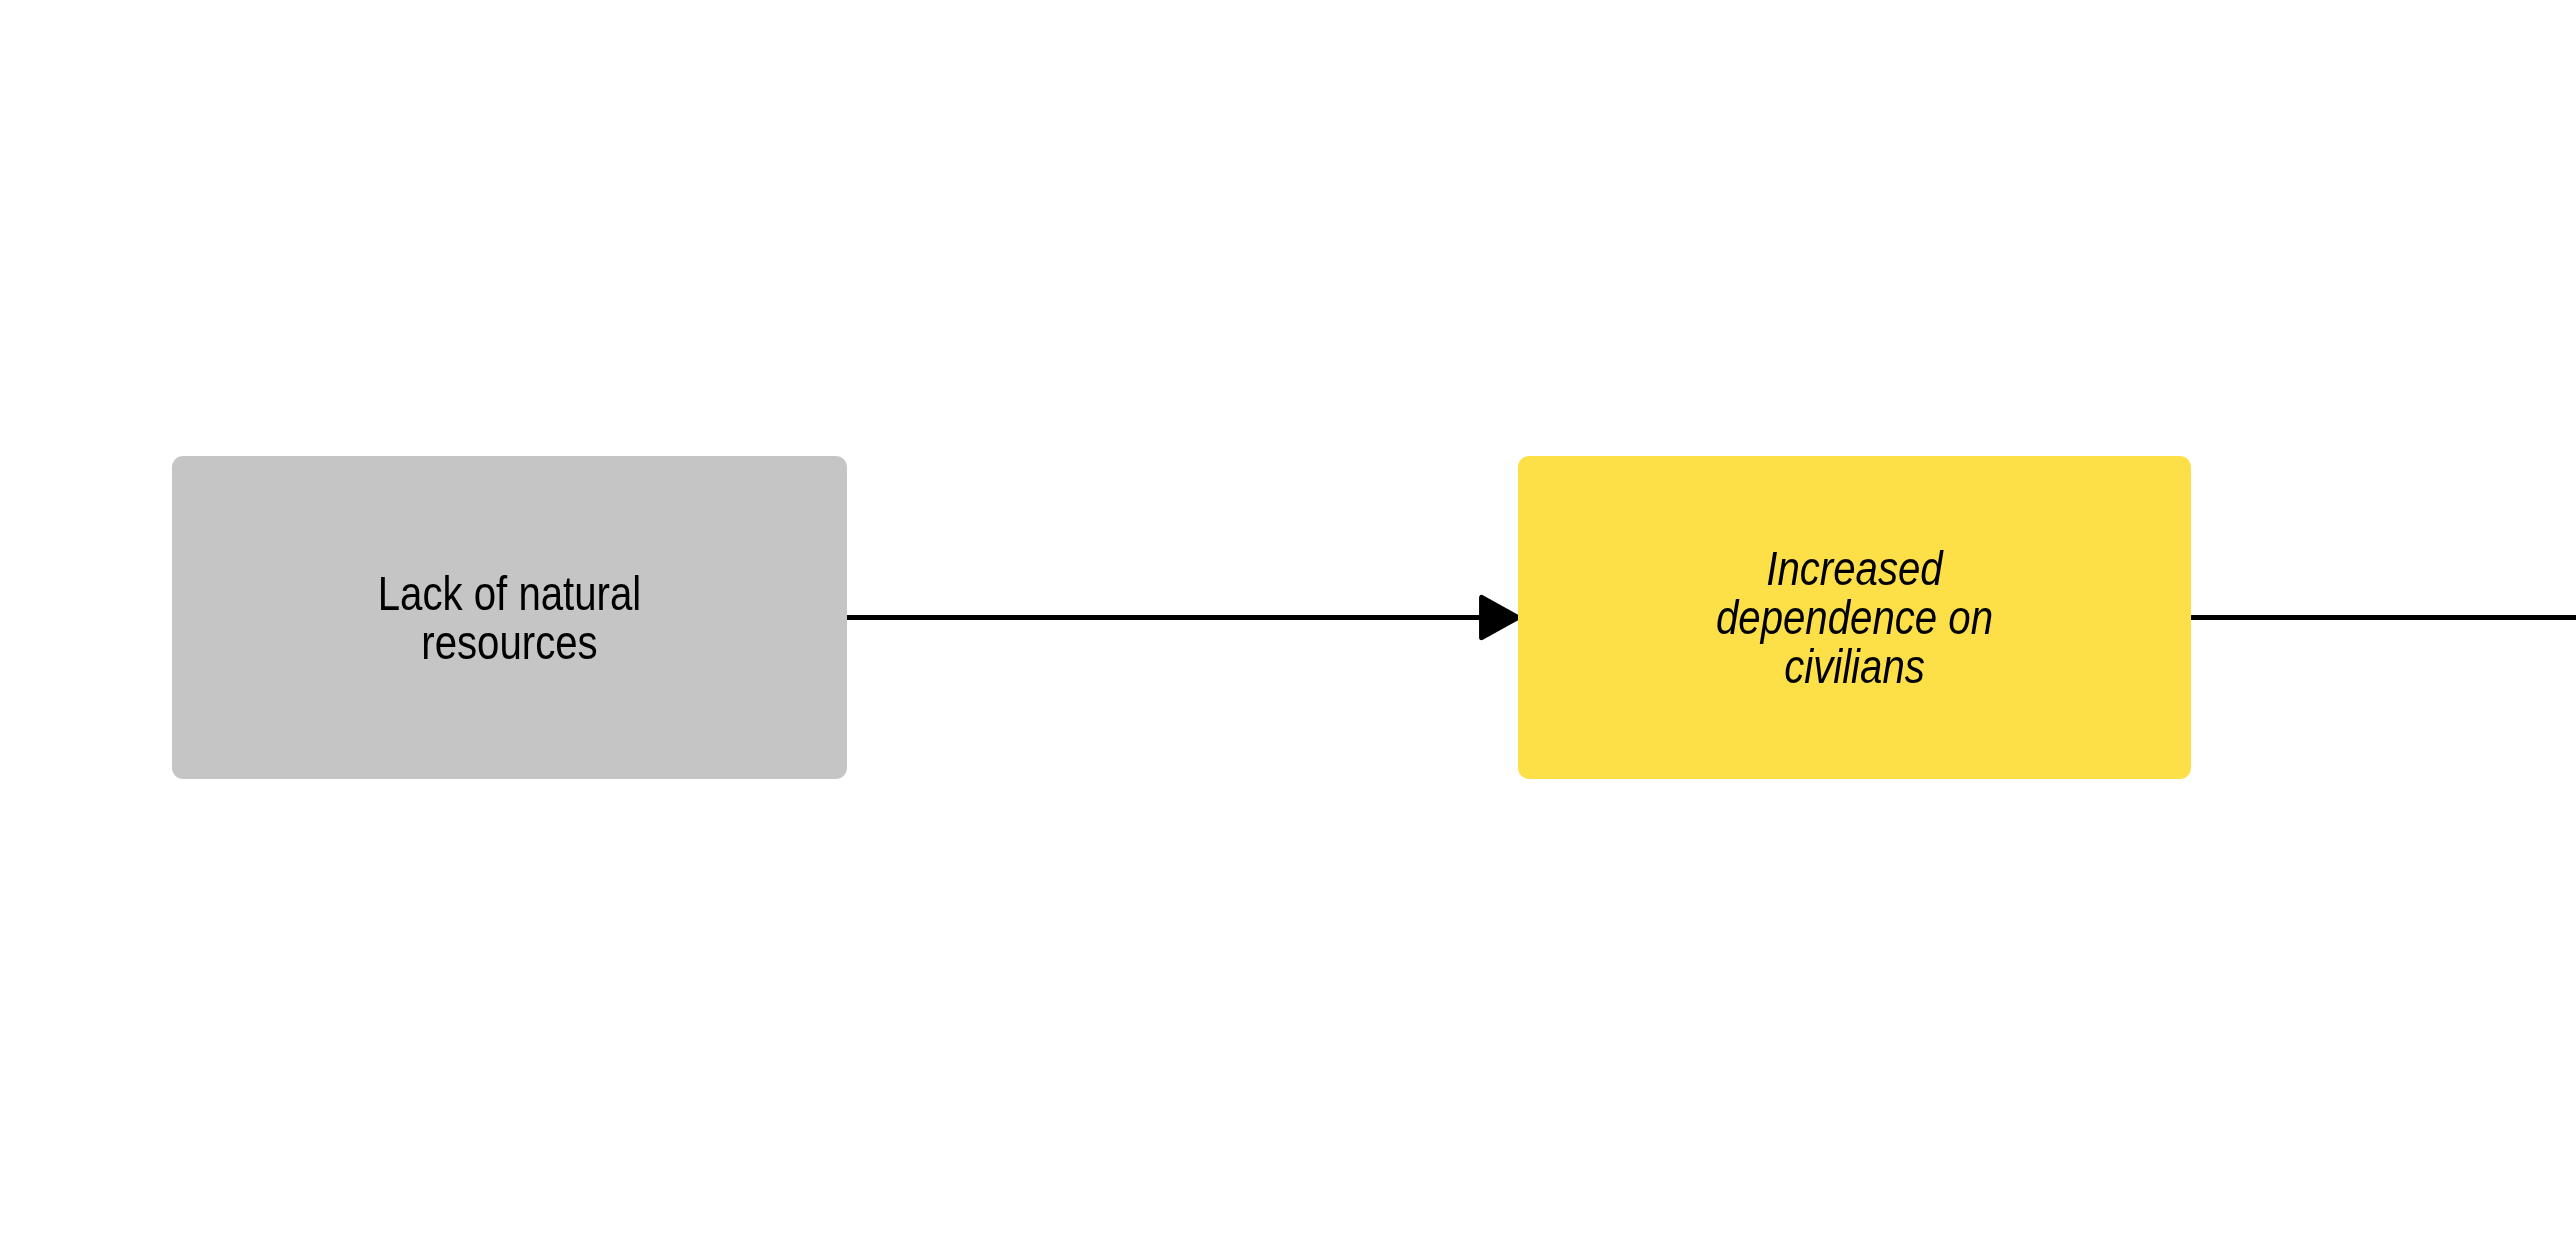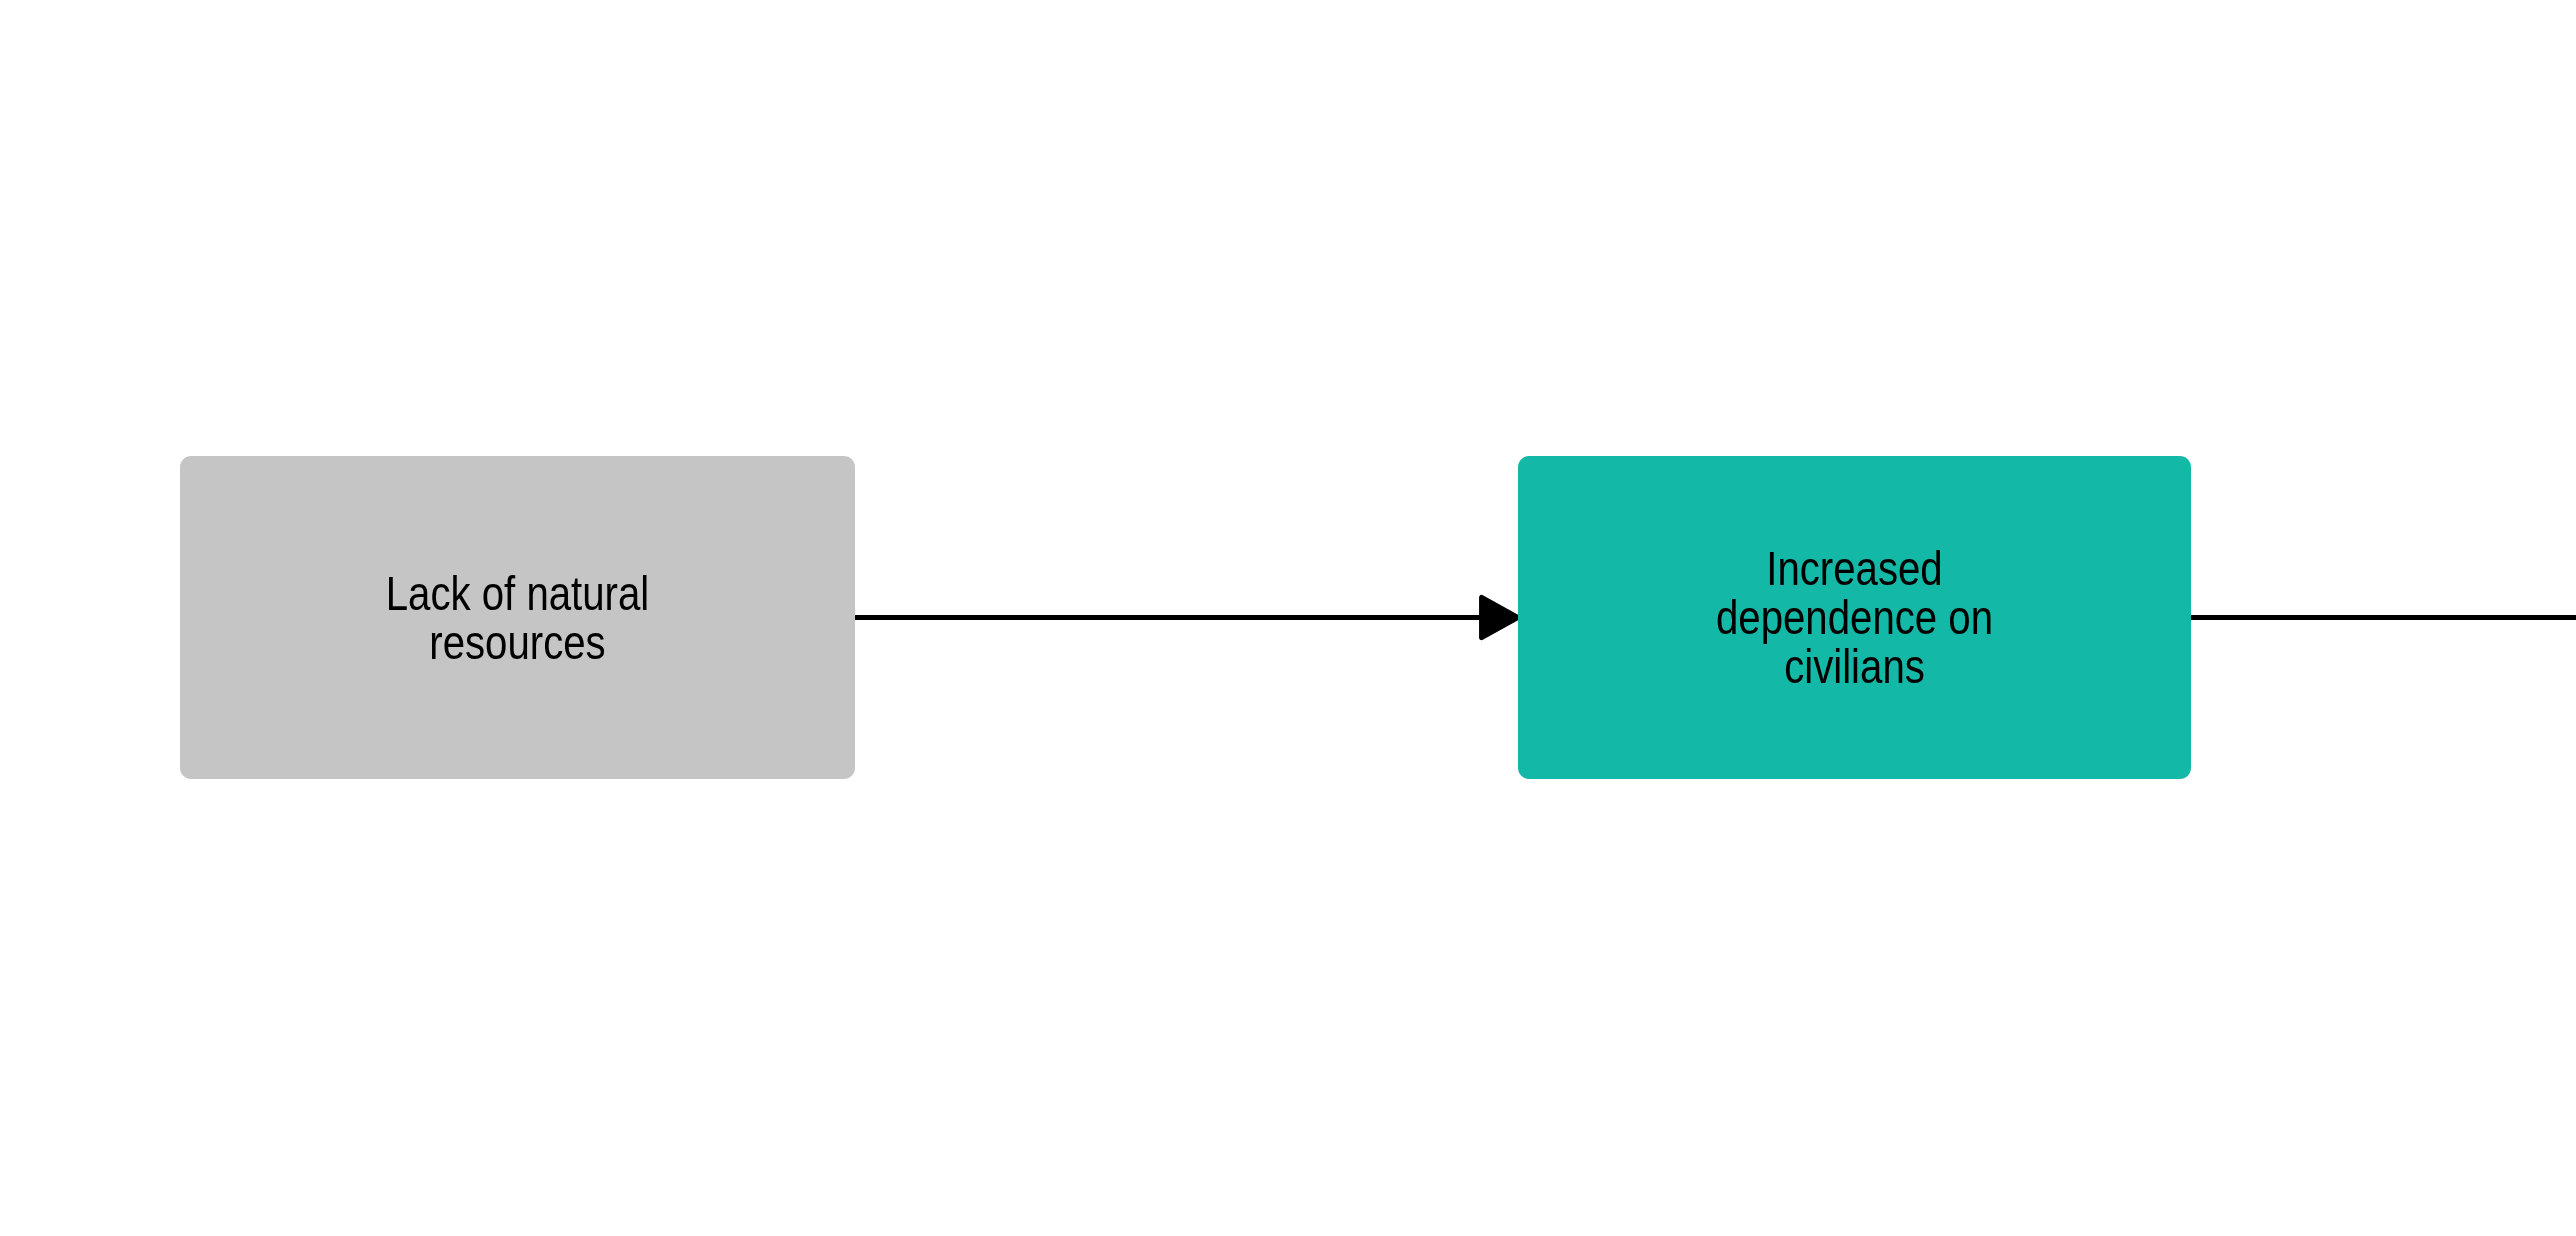--- a/index.html
+++ b/index.html
@@ -49,21 +49,21 @@
     line-height: 49px;
     font-weight: 400;
     letter-spacing: 0px;
     white-space: pre-line;
     text-align: center;
     transform: scaleX(0.82);
     transform-origin: center center;
   }
 
   #node-lack-of-natural-resources {
-    left: 180px;
+    left: 172px;
     top: 456px;
     width: 675px;
     height: 323px;
   }
   #node-increased-dependence-on-civilians {
     left: 1518px;
     top: 456px;
     width: 673px;
     height: 323px;
   }
@@ -84,20 +84,20 @@
       <line x1="4255" y1="1199" x2="5496" y2="1199" stroke="#000000" stroke-width="10" stroke-linecap="round"></line>
       <polygon points="5564,1199 5494,1160 5494,1238" fill="#000000" stroke="#000000" stroke-width="10" stroke-linejoin="round"></polygon>
     </g>
   </svg>
 
   <div class="node" id="node-lack-of-natural-resources" style="background:#C5C5C5;">
     <span class="node-label">Lack of natural
 resources</span>
   </div>
 
-  <div class="node" id="node-increased-dependence-on-civilians" style="background:#14b8a6;">
+  <div class="node" id="node-increased-dependence-on-civilians" style="background:#fde047;font-style:italic;">
     <span class="node-label">Increased
 dependence on
 civilians</span>
   </div>
 
 </div>
 
 
 </body></html>

